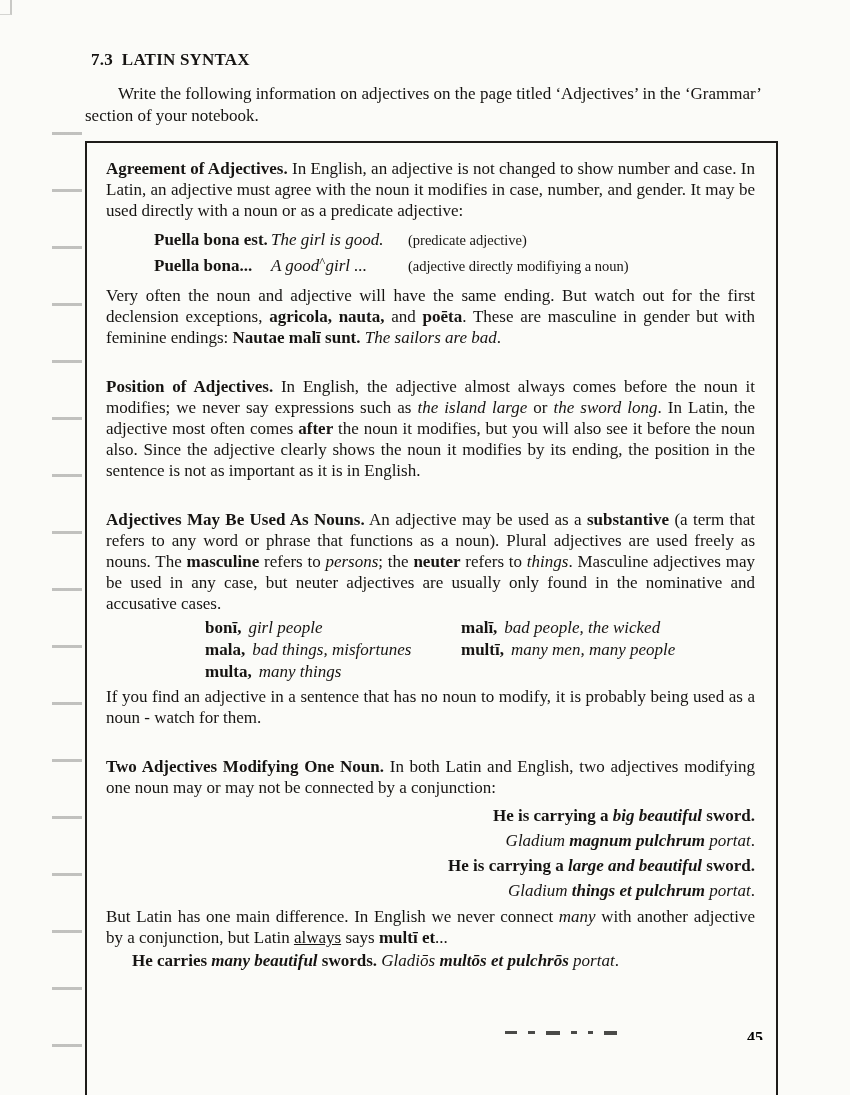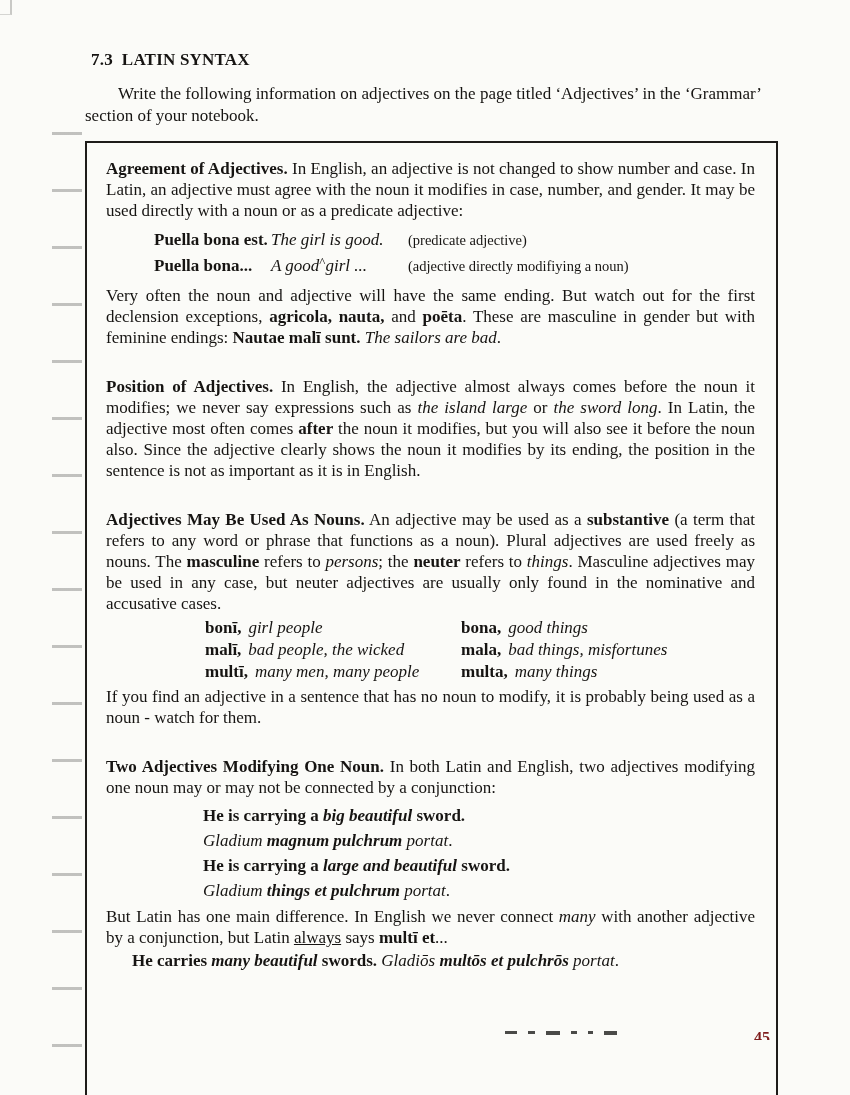--- a/index.html
+++ b/index.html
@@ -87,21 +87,21 @@
     margin: 3px 0 3px 99px;
     display: grid;
     grid-template-columns: 256px auto;
     line-height: 22px;
   }
   .noun-latin { font-weight: bold; font-size: 17px; margin-right: 7px; }
   .noun-gloss { font-style: italic; font-size: 17px; }
 
   
   .sword-examples { margin: 5px 0 3px 97px; }
-  .sword-line { font-size: 17px; line-height: 25px; }
+  .sword-line { font-size: 17px; line-height: 25px; text-align: right; }
 
   .final-line { text-indent: 26px; margin-top: 2px; }
 
   
   .footer-dashes {
     position: absolute; left: 505px; top: 1031px;
     width: 165px; height: 5px;
     display: flex; gap: 11px; align-items: flex-start;
   }
   .footer-dashes span { height: 3px; background: #4a4a48; display: block; }
@@ -109,22 +109,21 @@
   .footer-dashes span:nth-child(2) { width: 7px; }
   .footer-dashes span:nth-child(3) { width: 14px; height: 4px; }
   .footer-dashes span:nth-child(4) { width: 6px; }
   .footer-dashes span:nth-child(5) { width: 5px; }
   .footer-dashes span:nth-child(6) { width: 13px; height: 4px; }
   .page-number-clip {
     position: absolute; left: 747px; top: 1031px;
     height: 9px; width: 30px;
     overflow: hidden;
     font-weight: bold; font-size: 16px; line-height: 14px;
-    color: #7f1d1d;
-    text-align: center;
+    color: #000000;
   }
 </style>
 </head>
 <body>
 
 <div class="corner-artifact"></div>
 <div class="binding-marks"></div>
 
 <div class="content">
 
@@ -155,21 +154,20 @@
 
     <div class="section">
       <p class="para"><span class="r-b">Position of Adjectives.</span><span class="r-n"> In English, the adjective almost always comes before the noun it modifies; we never say expressions such as </span><span class="r-i">the island large</span><span class="r-n"> or </span><span class="r-i">the sword long</span><span class="r-n">. In Latin, the adjective most often comes </span><span class="r-b">after</span><span class="r-n"> the noun it modifies, but you will also see it before the noun also. Since the adjective clearly shows the noun it modifies by its ending, the position in the sentence is not as important as it is in English.</span></p>
     </div>
 
     <div class="section">
       <p class="para"><span class="r-b">Adjectives May Be Used As Nouns.</span><span class="r-n"> An adjective may be used as a </span><span class="r-b">substantive</span><span class="r-n"> (a term that refers to any word or phrase that functions as a noun). Plural adjectives are used freely as nouns. The </span><span class="r-b">masculine</span><span class="r-n"> refers to </span><span class="r-i">persons</span><span class="r-n">; the </span><span class="r-b">neuter</span><span class="r-n"> refers to </span><span class="r-i">things</span><span class="r-n">. Masculine adjectives may be used in any case, but neuter adjectives are usually only found in the nominative and accusative cases.</span></p>
 
       <div class="noun-grid">
         <div><span class="noun-latin">bonī,</span><span class="noun-gloss">girl people</span></div>
-        <div><span class="noun-latin">bona,</span><span class="noun-gloss">good things</span></div>
         <div><span class="noun-latin">malī,</span><span class="noun-gloss">bad people, the wicked</span></div>
         <div><span class="noun-latin">mala,</span><span class="noun-gloss">bad things, misfortunes</span></div>
         <div><span class="noun-latin">multī,</span><span class="noun-gloss">many men, many people</span></div>
         <div><span class="noun-latin">multa,</span><span class="noun-gloss">many things</span></div>
       </div>
 
       <p class="para">If you find an adjective in a sentence that has no noun to modify, it is probably being used as a noun - watch for them.</p>
     </div>
 
     <div class="section">

